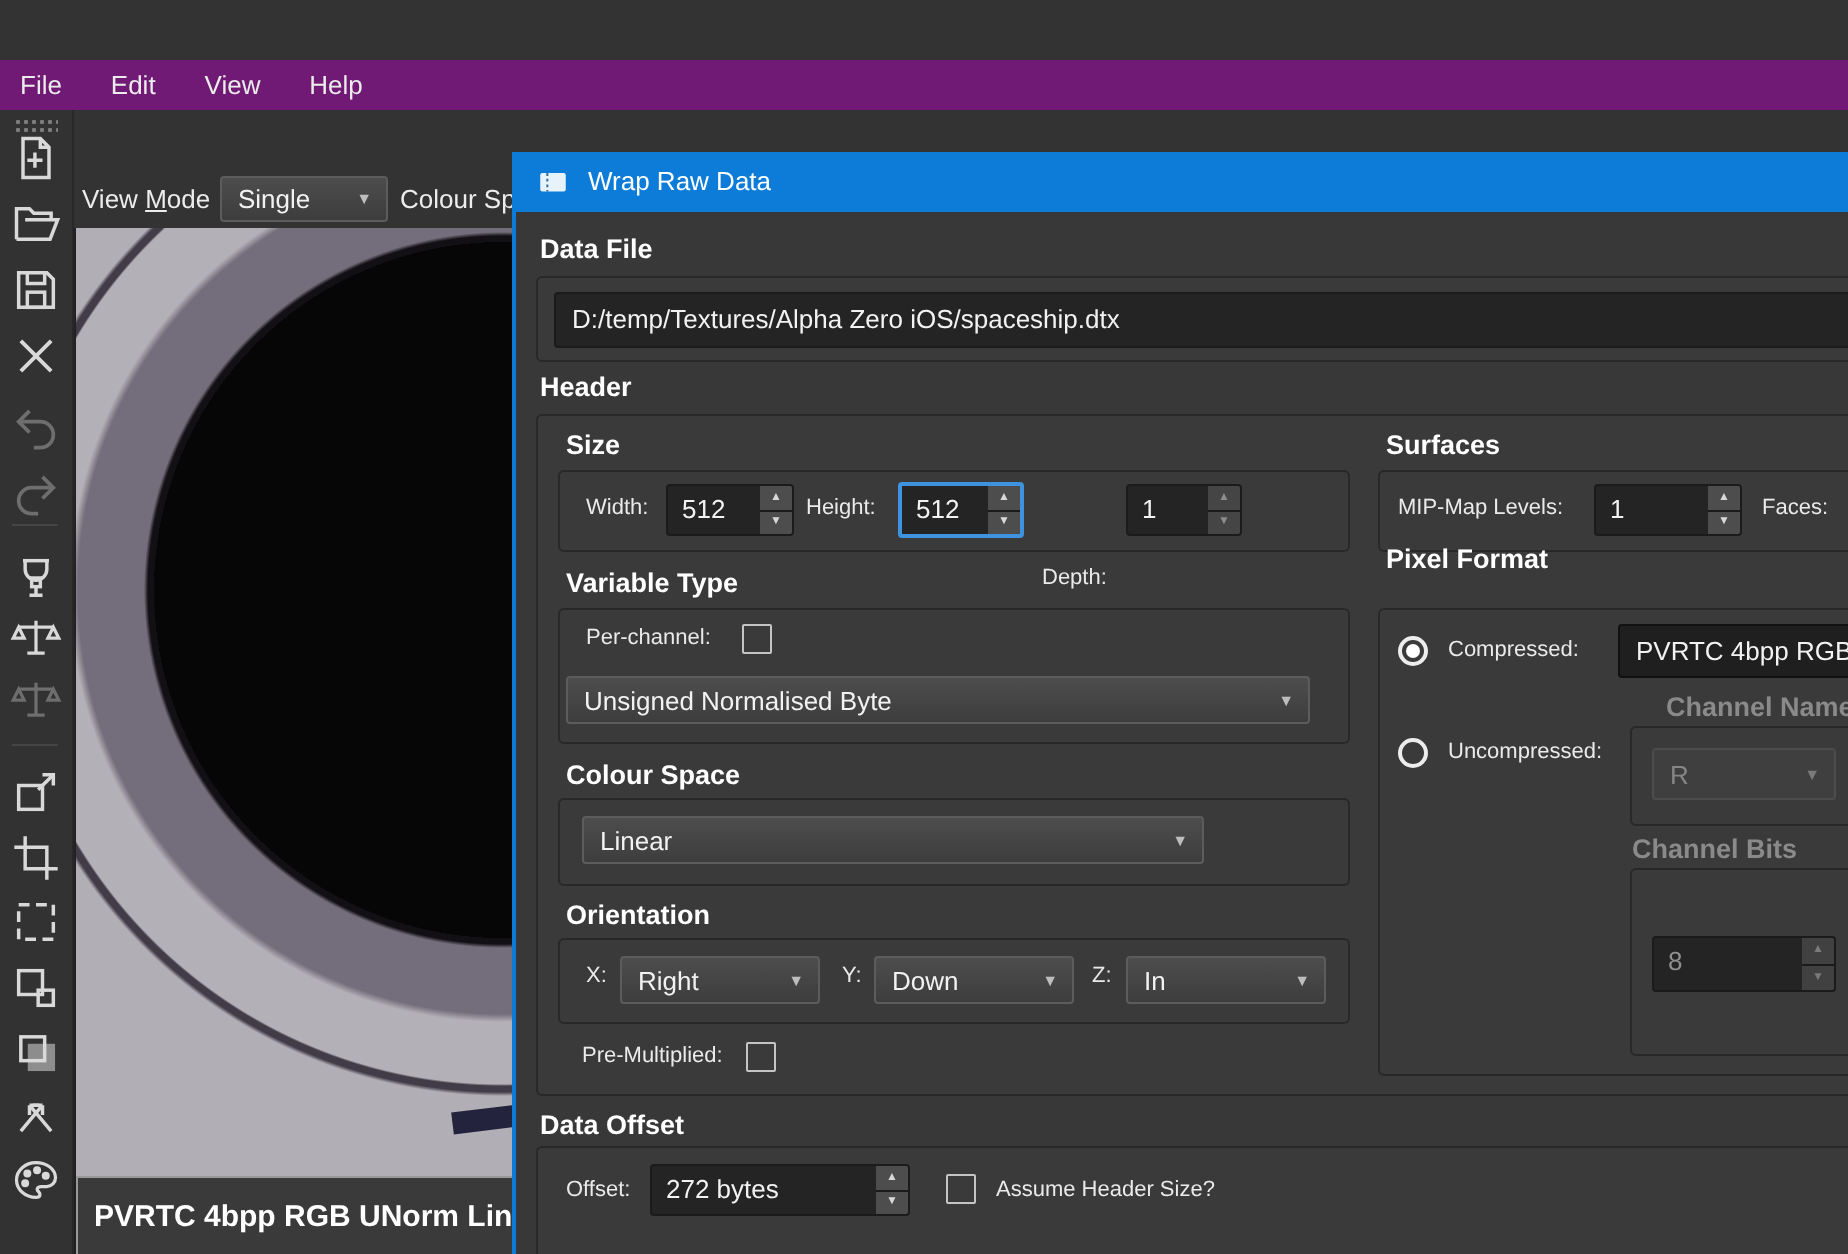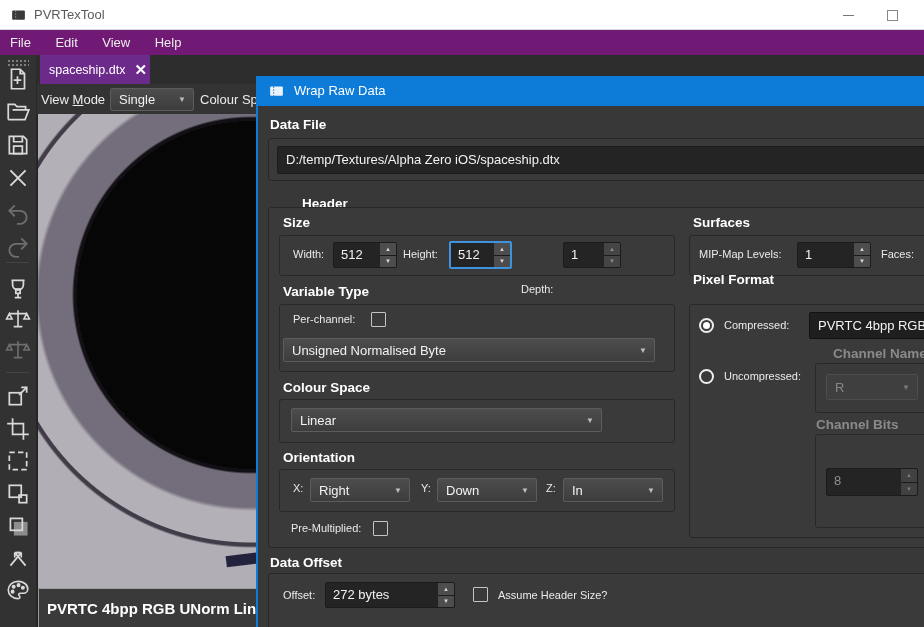--- a/index.html
+++ b/index.html
@@ -82,35 +82,20 @@
 
   .checkbox { position:absolute; width:15px; height:15px; border:1px solid #c4c4c4; border-radius:1px; background:transparent; }
   .radio { position:absolute; width:15px; height:15px; border:2px solid #ededed; border-radius:50%; display:flex; align-items:center; justify-content:center; }
   .radio.checked::after { content:""; width:7px; height:7px; border-radius:50%; background:#ffffff; }
 </style>
 </head>
 <body>
 
 <div class="screen">
 
-  <div class="titlebar">
-    <span class="app-icon">
-      <svg viewBox="0 0 24 24">
-          <rect x="3" y="5" width="18" height="13" rx="1.5" fill="#3a3a3a"></rect>
-          <path d="M8 5v13" stroke="#9a9a9a" stroke-width="1.4" stroke-dasharray="2 2" fill="none"></path>
-        </svg>
-    </span>
-    <span class="app-title">PVRTexTool</span>
-    <div class="win-btn btn-min">
-        <div class="glyph-min"></div>
-      </div>
-    <div class="win-btn btn-max">
-        <div class="glyph-max"></div>
-      </div>
-  </div>
 
   <div class="menubar">
     <span class="menu-item">File</span>
     <span class="menu-item">Edit</span>
     <span class="menu-item">View</span>
     <span class="menu-item">Help</span>
   </div>
 
   <div class="toolcol">
     <div class="grip"></div>
@@ -214,26 +199,20 @@
       <svg viewBox="0 0 24 24" fill="none" stroke="currentColor" stroke-width="1.5">
           <path d="M12 4a9 8 0 1 0 0 16c2.2 0 2.2-1.6 1.1-2.7-1-1-.6-2.3 1.4-2.3h2.5a4 4 0 0 0 4-4c0-4-4-7-9-7z"></path>
           <circle cx="8" cy="9" r="1.1" fill="currentColor"></circle>
           <circle cx="12.5" cy="7.5" r="1.1" fill="currentColor"></circle>
           <circle cx="16.5" cy="10" r="1.1" fill="currentColor"></circle>
           <circle cx="7" cy="13.5" r="1.1" fill="currentColor"></circle>
         </svg>
     </div>
   </div>
 
-  <div class="tabstrip">
-    <div class="tab">
-      <span class="tab-label">spaceship.dtx</span>
-      <span class="tab-close">✕</span>
-    </div>
-  </div>
 
   <div class="viewrow">
     <span class="vm-label"><span>View </span><span class="accel">M</span><span>ode</span></span>
     <div class="combo" style="left:73px; top:4px; width:84px; height:23px;">
       <span>Single</span>
       <span class="arrow">▼</span>
     </div>
     <span class="cs-label">Colour Space</span>
   </div>
 
@@ -253,21 +232,21 @@
       <span class="dlg-text">Wrap Raw Data</span>
     </div>
 
     <div class="dlg-body">
 
       <div class="sec-label" style="left:12px; top:11px;">Data File</div>
       <div class="grp" style="left:10px; top:32px; width:686px; height:43px;">
         <div class="field" style="left:8px; top:7px; width:668px; height:28px;">D:/temp/Textures/Alpha Zero iOS/spaceship.dtx</div>
       </div>
 
-      <div class="sec-label" style="left:12px; top:90px;margin-left:32px;">Header</div>
+      <div class="sec-label" style="left:12px; top:80px;">Header</div>
       <div class="grp" style="left:10px; top:101px; width:686px; height:341px;">
 
         <div class="sec-label" style="left:14px; top:7px;">Size</div>
         <div class="grp" style="left:10px; top:27px; width:396px; height:41px;"></div>
         <div class="lbl" style="left:24px; top:40px;">Width:</div>
         <div class="spin" style="left:64px; top:34px; width:64px; height:26px;">
           <div class="val">512</div>
           <div class="btns">
               <div class="btn">▲</div>
               <div class="btn">▼</div>

